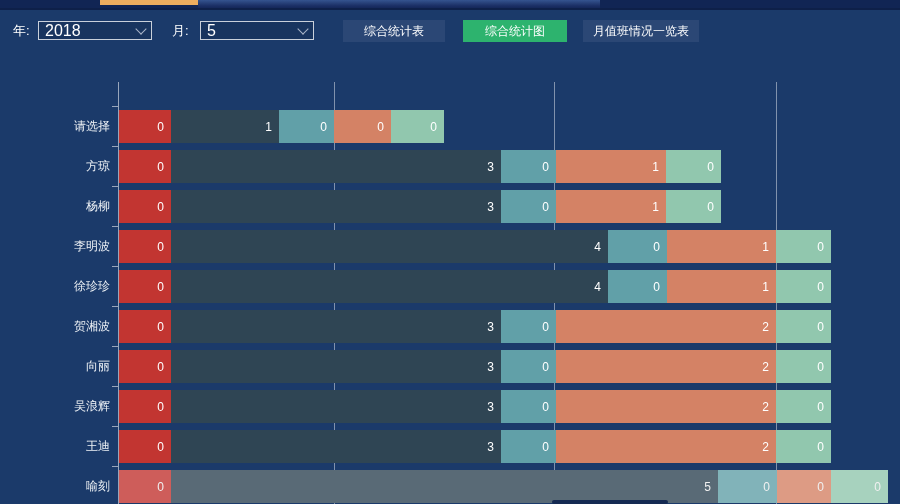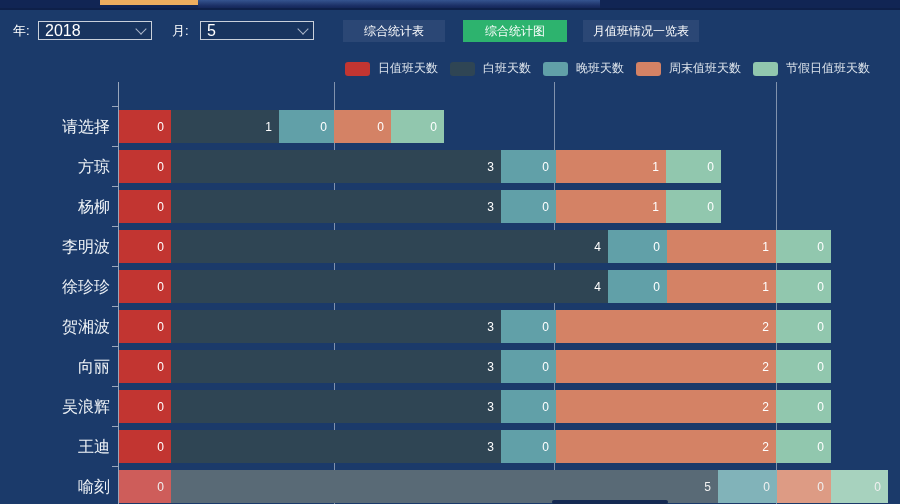--- a/index.html
+++ b/index.html
@@ -26,21 +26,21 @@
   
   .legend{position:absolute;left:345px;top:60px;display:flex;align-items:center;gap:12px;}
   .legend-item{display:flex;align-items:center;gap:8px;cursor:pointer;}
   .swatch{width:25px;height:14px;border-radius:3px;}
   .legend-label{font-size:12px;color:#dde4ec;}
 
   
   .gridline{position:absolute;top:82px;bottom:0;width:1px;background:rgba(255,255,255,0.45);}
   .axisline{position:absolute;left:118px;top:82px;bottom:0;width:1px;background:rgba(255,255,255,0.55);}
   .tick{position:absolute;left:112px;width:6px;height:1px;background:rgba(255,255,255,0.55);}
-  .row-label{position:absolute;left:0;width:110px;text-align:right;font-size:16px;color:#eef2f6;}
+  .row-label{position:absolute;left:0;width:110px;text-align:right;font-size:12px;color:#eef2f6;}
   .bar{position:absolute;left:119px;height:33px;display:flex;}
   .seg{height:100%;position:relative;}
   .seg-label{position:absolute;right:7px;top:50%;transform:translateY(-50%);font-size:12px;color:#ffffff;}
   .faded .seg-label{color:#f0f0f0;}
   .tip-edge{position:absolute;left:552px;top:500px;width:116px;height:4px;background:#152a52;border-radius:2px;}
 </style>
 </head>
 <body>
 
 <div class="stage">
@@ -59,42 +59,20 @@
   <div class="select" style="left:200px">
     <span>5</span>
     <span class="chev"></span>
   </div>
   <div id="buttons">
       <div class="btn" style="left: 343px; width: 102px;">综合统计表</div>
       <div class="btn active" style="left: 463px; width: 104px;">综合统计图</div>
       <div class="btn" style="left: 583px; width: 116px;">月值班情况一览表</div>
     </div>
 
-  <div class="legend" id="legend">
-      <div class="legend-item">
-        <div class="swatch" style="background: rgb(194, 53, 49);"></div>
-        <div class="legend-label">日值班天数</div>
-      </div>
-      <div class="legend-item">
-        <div class="swatch" style="background: rgb(47, 69, 84);"></div>
-        <div class="legend-label">白班天数</div>
-      </div>
-      <div class="legend-item">
-        <div class="swatch" style="background: rgb(97, 160, 168);"></div>
-        <div class="legend-label">晚班天数</div>
-      </div>
-      <div class="legend-item">
-        <div class="swatch" style="background: rgb(212, 130, 101);"></div>
-        <div class="legend-label">周末值班天数</div>
-      </div>
-      <div class="legend-item">
-        <div class="swatch" style="background: rgb(145, 199, 174);"></div>
-        <div class="legend-label">节假日值班天数</div>
-      </div>
-    </div>
 
   <div id="chart">
       <div class="gridline" style="left: 334px;"></div>
       <div class="gridline" style="left: 554px;"></div>
       <div class="gridline" style="left: 776px;"></div>
       <div class="axisline"></div>
       <div class="tick" style="top: 106px;"></div>
       <div class="tick" style="top: 146px;"></div>
       <div class="tick" style="top: 186px;"></div>
       <div class="tick" style="top: 226px;"></div>

